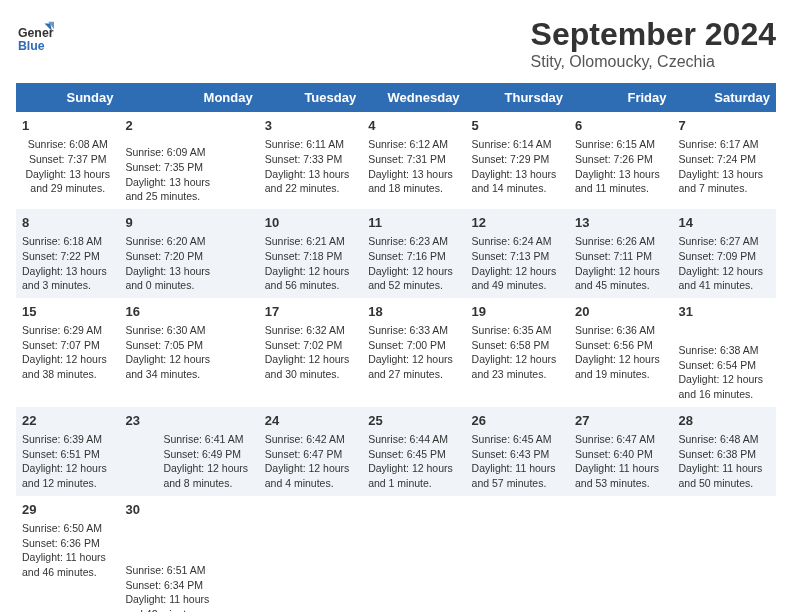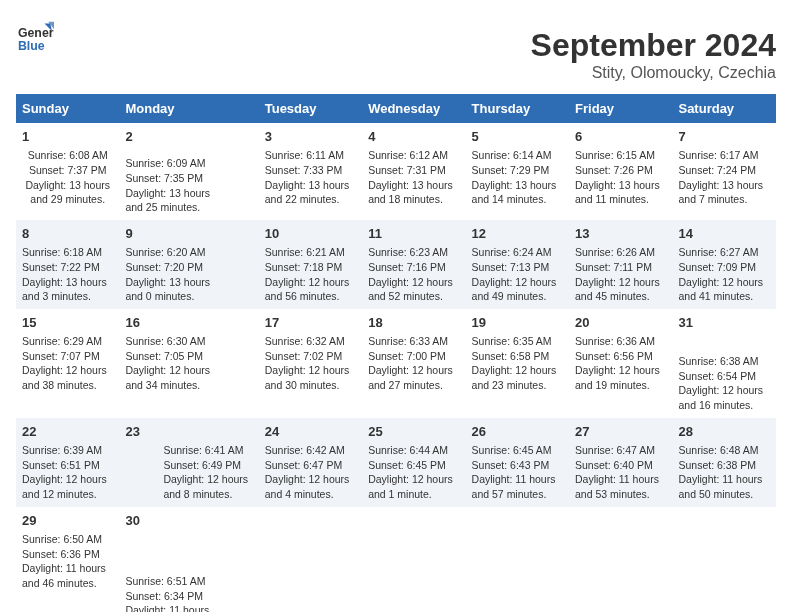--- a/index.html
+++ b/index.html
@@ -20,22 +20,20 @@
       display: flex;
       align-items: center;
       gap: 0;
     }
     .logo-icon {
       width: 38px;
       height: 38px;
       margin-right: 4px;
     }
     .title-block {
-      text-align: right;
-      margin-top: 11px;
     }
     .title-block h1 {
       font-size: 32px;
       font-weight: bold;
       color: #333;
     }
     .title-block h2 {
       font-size: 16px;
       font-weight: normal;
       color: #555;
@@ -44,21 +42,21 @@
       width: 100%;
       border-collapse: collapse;
       font-size: 11px;
     }
     thead tr {
       background-color: #2e6db4;
       color: #fff;
     }
     thead th {
       padding: 7px 6px;
-      text-align: left;
+      text-align: right;
       font-size: 13px;
       font-weight: bold;
     }
     tbody tr {
       vertical-align: top;
     }
     tbody tr:nth-child(odd) {
       background-color: #fff;
     }
     tbody tr:nth-child(even) {

